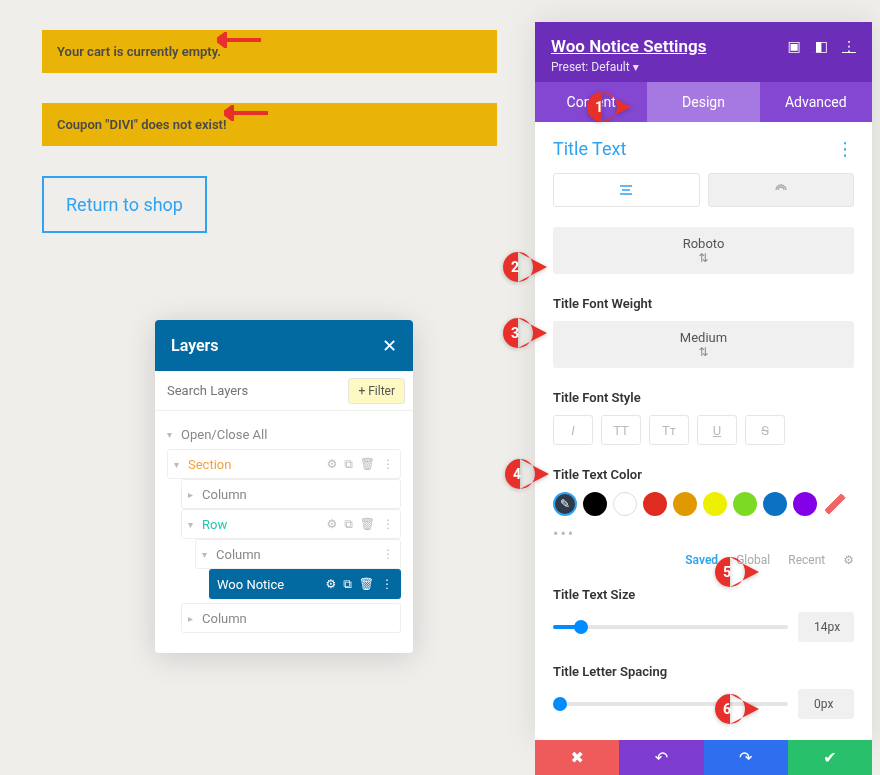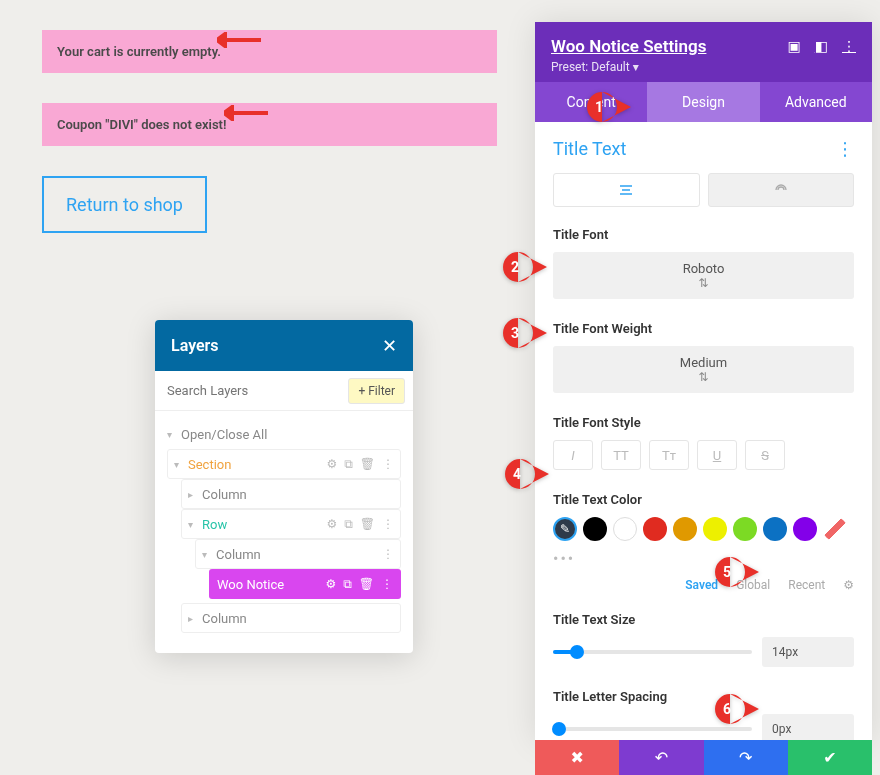--- a/index.html
+++ b/index.html
@@ -1,20 +1,20 @@
 <!DOCTYPE html>
 <html><head>
 <meta charset="utf-8">
 <style>
   * { box-sizing: border-box; margin: 0; padding: 0; font-family: -apple-system, BlinkMacSystemFont, "Segoe UI", Roboto, sans-serif; }
   body { background: #efeeeb; width: 880px; height: 775px; overflow: hidden; position: relative; }
 
   
   .page-left { position: absolute; left: 0; top: 0; width: 530px; padding: 30px 0 0 42px; }
-  .notice-bar { background: #f9a8d4; padding: 14px 15px; font-size: 13px; font-weight: 600; color: #4a4a4a; margin-bottom: 30px; width: 455px; position: relative; }
+  .notice-bar { background: #eab308; padding: 14px 15px; font-size: 13px; font-weight: 600; color: #4a4a4a; margin-bottom: 30px; width: 455px; position: relative; }
   .return-btn { border: 2px solid #2ea3f2; color: #2ea3f2; padding: 16px 22px; font-size: 18px; display: inline-block; }
 
   
   .red-arrow { position:absolute; width:44px; height:16px; }
   .red-arrow svg { width:100%; height:100%; display:block; }
 
   
   .layers-panel { position: absolute; left: 155px; top: 320px; width: 258px; background: #fff; border-radius: 4px; box-shadow: 0 4px 30px rgba(0,0,0,.15); overflow:hidden;}
   .layers-header { background: #0369a1; color: #fff; padding: 15px 16px; display:flex; align-items:center; justify-content:space-between; }
   .layers-header h3 { font-size: 16px; font-weight: 600; }
@@ -26,21 +26,21 @@
   .ly-row { display:flex; align-items:center; height:30px; gap:4px;}
   .ly-row .caret { width:10px; color:#bbb; font-size:10px;}
   .ly-row .label { flex:1; color:#888; }
   .ly-row .icons { color:#bbb; font-size:12px; display:flex; gap:7px;}
   .ly-row.bordered { border:1px solid #eee; border-radius:3px; padding:0 6px; }
   .ly-indent1 { margin-left:14px;}
   .ly-indent2 { margin-left:28px;}
   .ly-indent3 { margin-left:42px;}
   .ly-section .label{ color:#f0a33f;}
   .ly-rowrow .label{ color:#29c4a9;}
-  .ly-woo { background:#d946ef; color:#fff; border-radius:3px; padding:0 8px; }
+  .ly-woo { background:#0369a1; color:#fff; border-radius:3px; padding:0 8px; }
   .ly-woo .label{ color:#fff;}
   .ly-woo .icons{ color:#fff;}
 
   
   .settings-panel { position:absolute; right:8px; top:22px; width:337px; background:#fff; box-shadow:0 0 30px rgba(0,0,0,.1); height:720px; display:flex; flex-direction:column;}
   .sp-header { background:#6c2eb9; color:#fff; padding:14px 16px 8px 16px; }
   .sp-title-row{ display:flex; justify-content:space-between; align-items:center;text-decoration:underline;}
   .sp-title-row h3{ font-size:17px; font-weight:600;}
   .sp-title-row .hicons{ display:flex; gap:14px; font-size:14px;}
   .sp-preset{ font-size:12px; opacity:.85; margin-top:4px;}
@@ -66,21 +66,21 @@
   .swatch.white{ border:1px solid #ddd;}
   .swatch.stripe{ background:linear-gradient(135deg, #fff 40%, #f06666 40%, #f06666 60%, #fff 60%);}
   .color-tabs{ display:flex; gap:18px; justify-content:flex-end; margin:10px 0 20px 0; font-size:12px; align-items:center;}
   .color-tabs .ct{ color:#aaa;}
   .color-tabs .ct.active{ color:#2ea3f2; font-weight:600;}
   .more-dots{ color:#bbb; font-size:16px; letter-spacing:2px; margin-bottom:0;}
   .slider-row{ display:flex; align-items:center; gap:10px; margin-bottom:22px;}
   .slider-track{ flex:1; height:4px; background:#e5e5e5; border-radius:2px; position:relative;}
   .slider-fill{ position:absolute; left:0; top:0; height:100%; background:#008cff; border-radius:2px;}
   .slider-thumb{ position:absolute; top:50%; transform:translate(-50%,-50%); width:14px; height:14px; background:#008cff; border-radius:50%;}
-  .slider-val{ width:92px; background:#f0f0f0; border-radius:3px; padding:8px 10px; font-size:12px; color:#555; text-align:left;}
+  .slider-val{ width:56px; background:#f0f0f0; border-radius:3px; padding:8px 16px; font-size:12px; color:#555; text-align:left;}
 
   
   .action-bar{ position:absolute; right:8px; top:740px; width:337px; height:35px; display:flex;}
   .ab{ flex:1; display:flex; align-items:center; justify-content:center; color:#fff; font-size:16px;}
   .ab.red{ background:#ef5a5a;}
   .ab.purple{ background:#7e3bd0;}
   .ab.blue{ background:#2e6ff0;}
   .ab.green{ background:#29c06b;}
 
   
@@ -202,21 +202,20 @@
               <path d="M2 2h12M4 6h8M2 10h12" stroke="#2ea3f2" stroke-width="1.5"></path>
             </svg>
           </div>
         <div class="seg inactive">
             <svg width="16" height="12">
               <path d="M5 6a3 3 0 016 0M3 6a5 5 0 0110 0" stroke="#aaa" stroke-width="1.3" fill="none"></path>
             </svg>
           </div>
       </div>
 
-      <div class="field-label">Title Font</div>
       <div class="select-box">
         <span>Roboto</span>
         <span class="chev">⇅</span>
       </div>
 
       <div class="field-label">Title Font Weight</div>
       <div class="select-box">
         <span>Medium</span>
         <span class="chev">⇅</span>
       </div>

